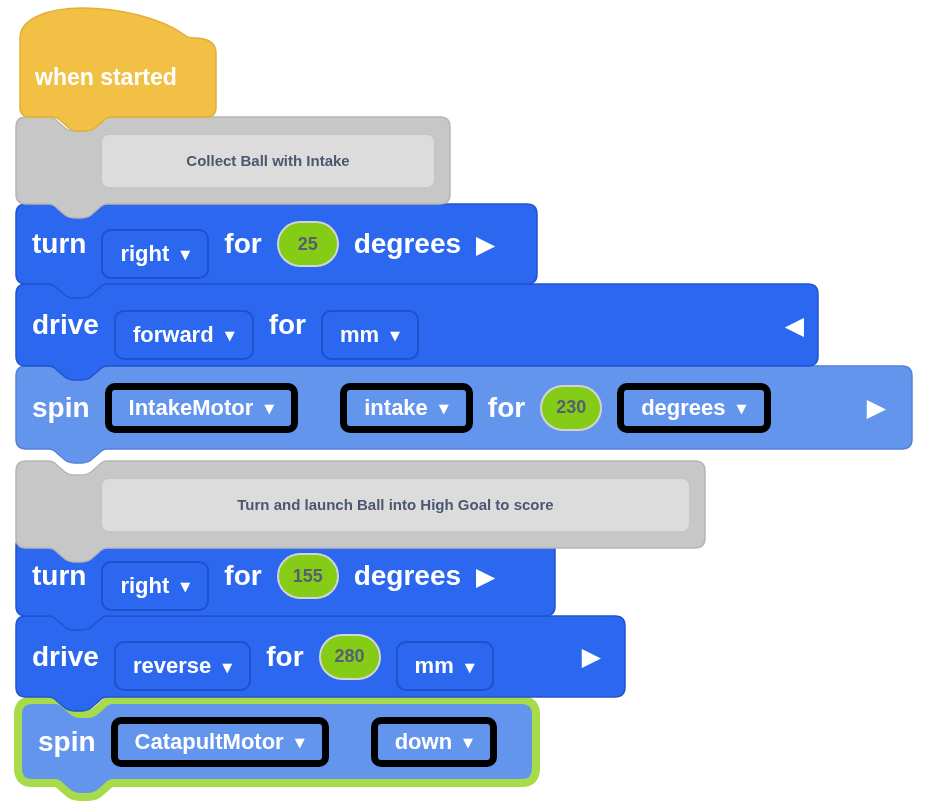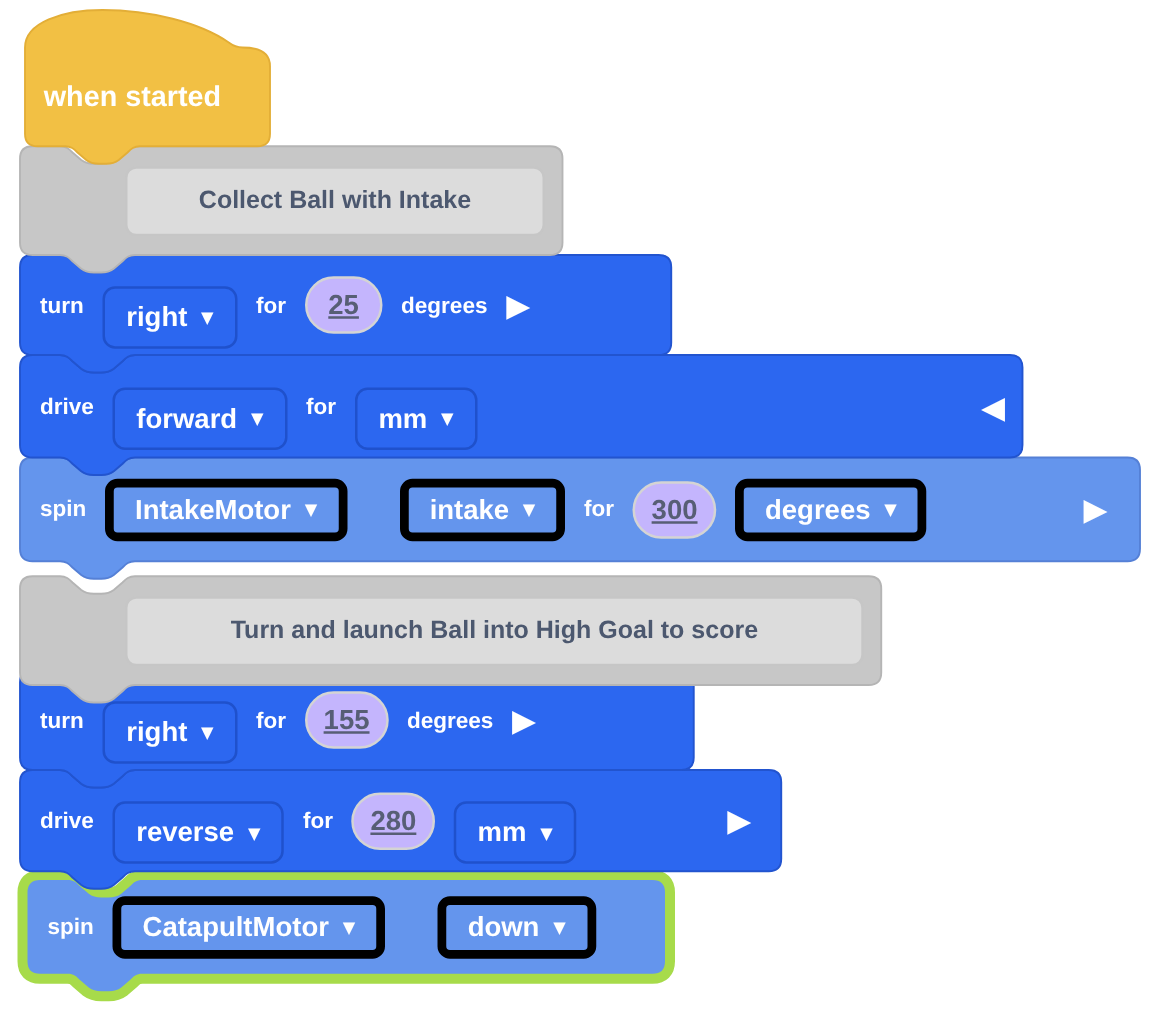--- a/index.html
+++ b/index.html
@@ -3,39 +3,39 @@
 <meta charset="utf-8">
 <style>
   html,body{margin:0;padding:0;background:#fff;}
   #canvas{
     position:relative;width:930px;height:810px;background:#ffffff;
     font-family:"Liberation Sans","DejaVu Sans",sans-serif;overflow:hidden;
   }
   .block{position:absolute;}
   .block > svg{position:absolute;left:-10px;top:-10px;pointer-events:none;}
   .row{position:relative;height:100%;display:flex;align-items:center;gap:15px;padding:0 14px 0 16px;}
-  .kw{color:#fff;font-weight:bold;font-size:18px;white-space:nowrap;}
+  .kw{color:#fff;font-weight:bold;font-size:28px;white-space:nowrap;}
   .dd{display:inline-flex;align-items:center;justify-content:center;gap:11px;height:50px;
       padding:0 17px;border-radius:10px;font-weight:bold;font-size:22px;color:#fff;
       white-space:nowrap;cursor:pointer;box-sizing:border-box;}
   .dd-dark{background:#2C67F0;border:2px solid #1F51CC;margin-top:19px;}
   .dd-light{background:#6495ED;border:7px solid #000000;}
   .caret{font-family:"DejaVu Sans",sans-serif;font-size:13px;line-height:1;transform:translateY(1px);}
-  .oval{min-width:62px;height:46px;border-radius:23px;background:#c4b5fd;border:2px solid #D4D4D4;
-        color:#575E75;font-weight:bold;font-size:22px;display:inline-flex;align-items:center;
-        justify-content:center;padding:0 13px;box-sizing:border-box;cursor:text;text-decoration:underline;}
+  .oval{min-width:62px;height:46px;border-radius:23px;background:#84cc16;border:2px solid #D4D4D4;
+        color:#575E75;font-weight:bold;font-size:18px;display:inline-flex;align-items:center;
+        justify-content:center;padding:0 13px;box-sizing:border-box;cursor:text;}
   .arrow{font-family:"DejaVu Sans",sans-serif;font-size:25px;line-height:1;color:#fff;cursor:pointer;}
   .ml-auto{margin-left:auto;}
   .sp12{width:12px;flex:0 0 12px;}
   .pr26{padding-right:26px;}
   .pr24{padding-right:24px;}
   .comment-row{padding:0 14px 0 84px;}
   .comment-inset{flex:1;height:56px;background:#DCDCDC;border:2px solid #C6C6C6;border-radius:9px;
         display:flex;align-items:center;justify-content:center;color:#4C586F;font-weight:bold;
-        font-size:20px;white-space:nowrap;box-sizing:border-box;cursor:text;}
+        font-size:15px;white-space:nowrap;box-sizing:border-box;cursor:text;}
   .hat-label{position:absolute;left:15px;top:56px;color:#fff;font-weight:bold;font-size:23px;white-space:nowrap;}
 </style>
 </head>
 <body>
 
 <div id="canvas">
 
   <div class="block" style="left:20px;top:8px;width:196px;height:109px;z-index:29;">
     <svg width="216" height="149" viewBox="-10 -10 216 149">
       <path d="M 0,99 V 30 C 0,10 30,0 62,0 C 100,0 140,10 163,26 C 167,29 170,30 174,30 C 186,30 196,33 196,45 V 99 Q 196,109 186,109 H 92 C 87,109 85,111 82,114 L 75,120 Q 71,123 65,123 H 59 Q 53,123 49,120 L 42,114 C 39,111 37,109 32,109 H 10 Q 0,109 0,99 Z" fill="#F2C044" stroke="#E3AE37" stroke-width="1.5"></path>
@@ -99,21 +99,21 @@
       <span class="dd dd-light">
         <span>IntakeMotor</span>
         <span class="caret">▼</span>
       </span>
       <span class="sp12"></span>
       <span class="dd dd-light">
         <span>intake</span>
         <span class="caret">▼</span>
       </span>
       <span class="kw">for</span>
-      <span class="oval">300</span>
+      <span class="oval">230</span>
       <span class="dd dd-light">
         <span>degrees</span>
         <span class="caret">▼</span>
       </span>
       <span class="arrow ml-auto">▶</span>
     </div>
   </div>
 
   <div class="block" style="left:16px;top:461px;width:689px;height:87px;z-index:24;">
     <svg width="709" height="127" viewBox="-10 -10 709 127">

